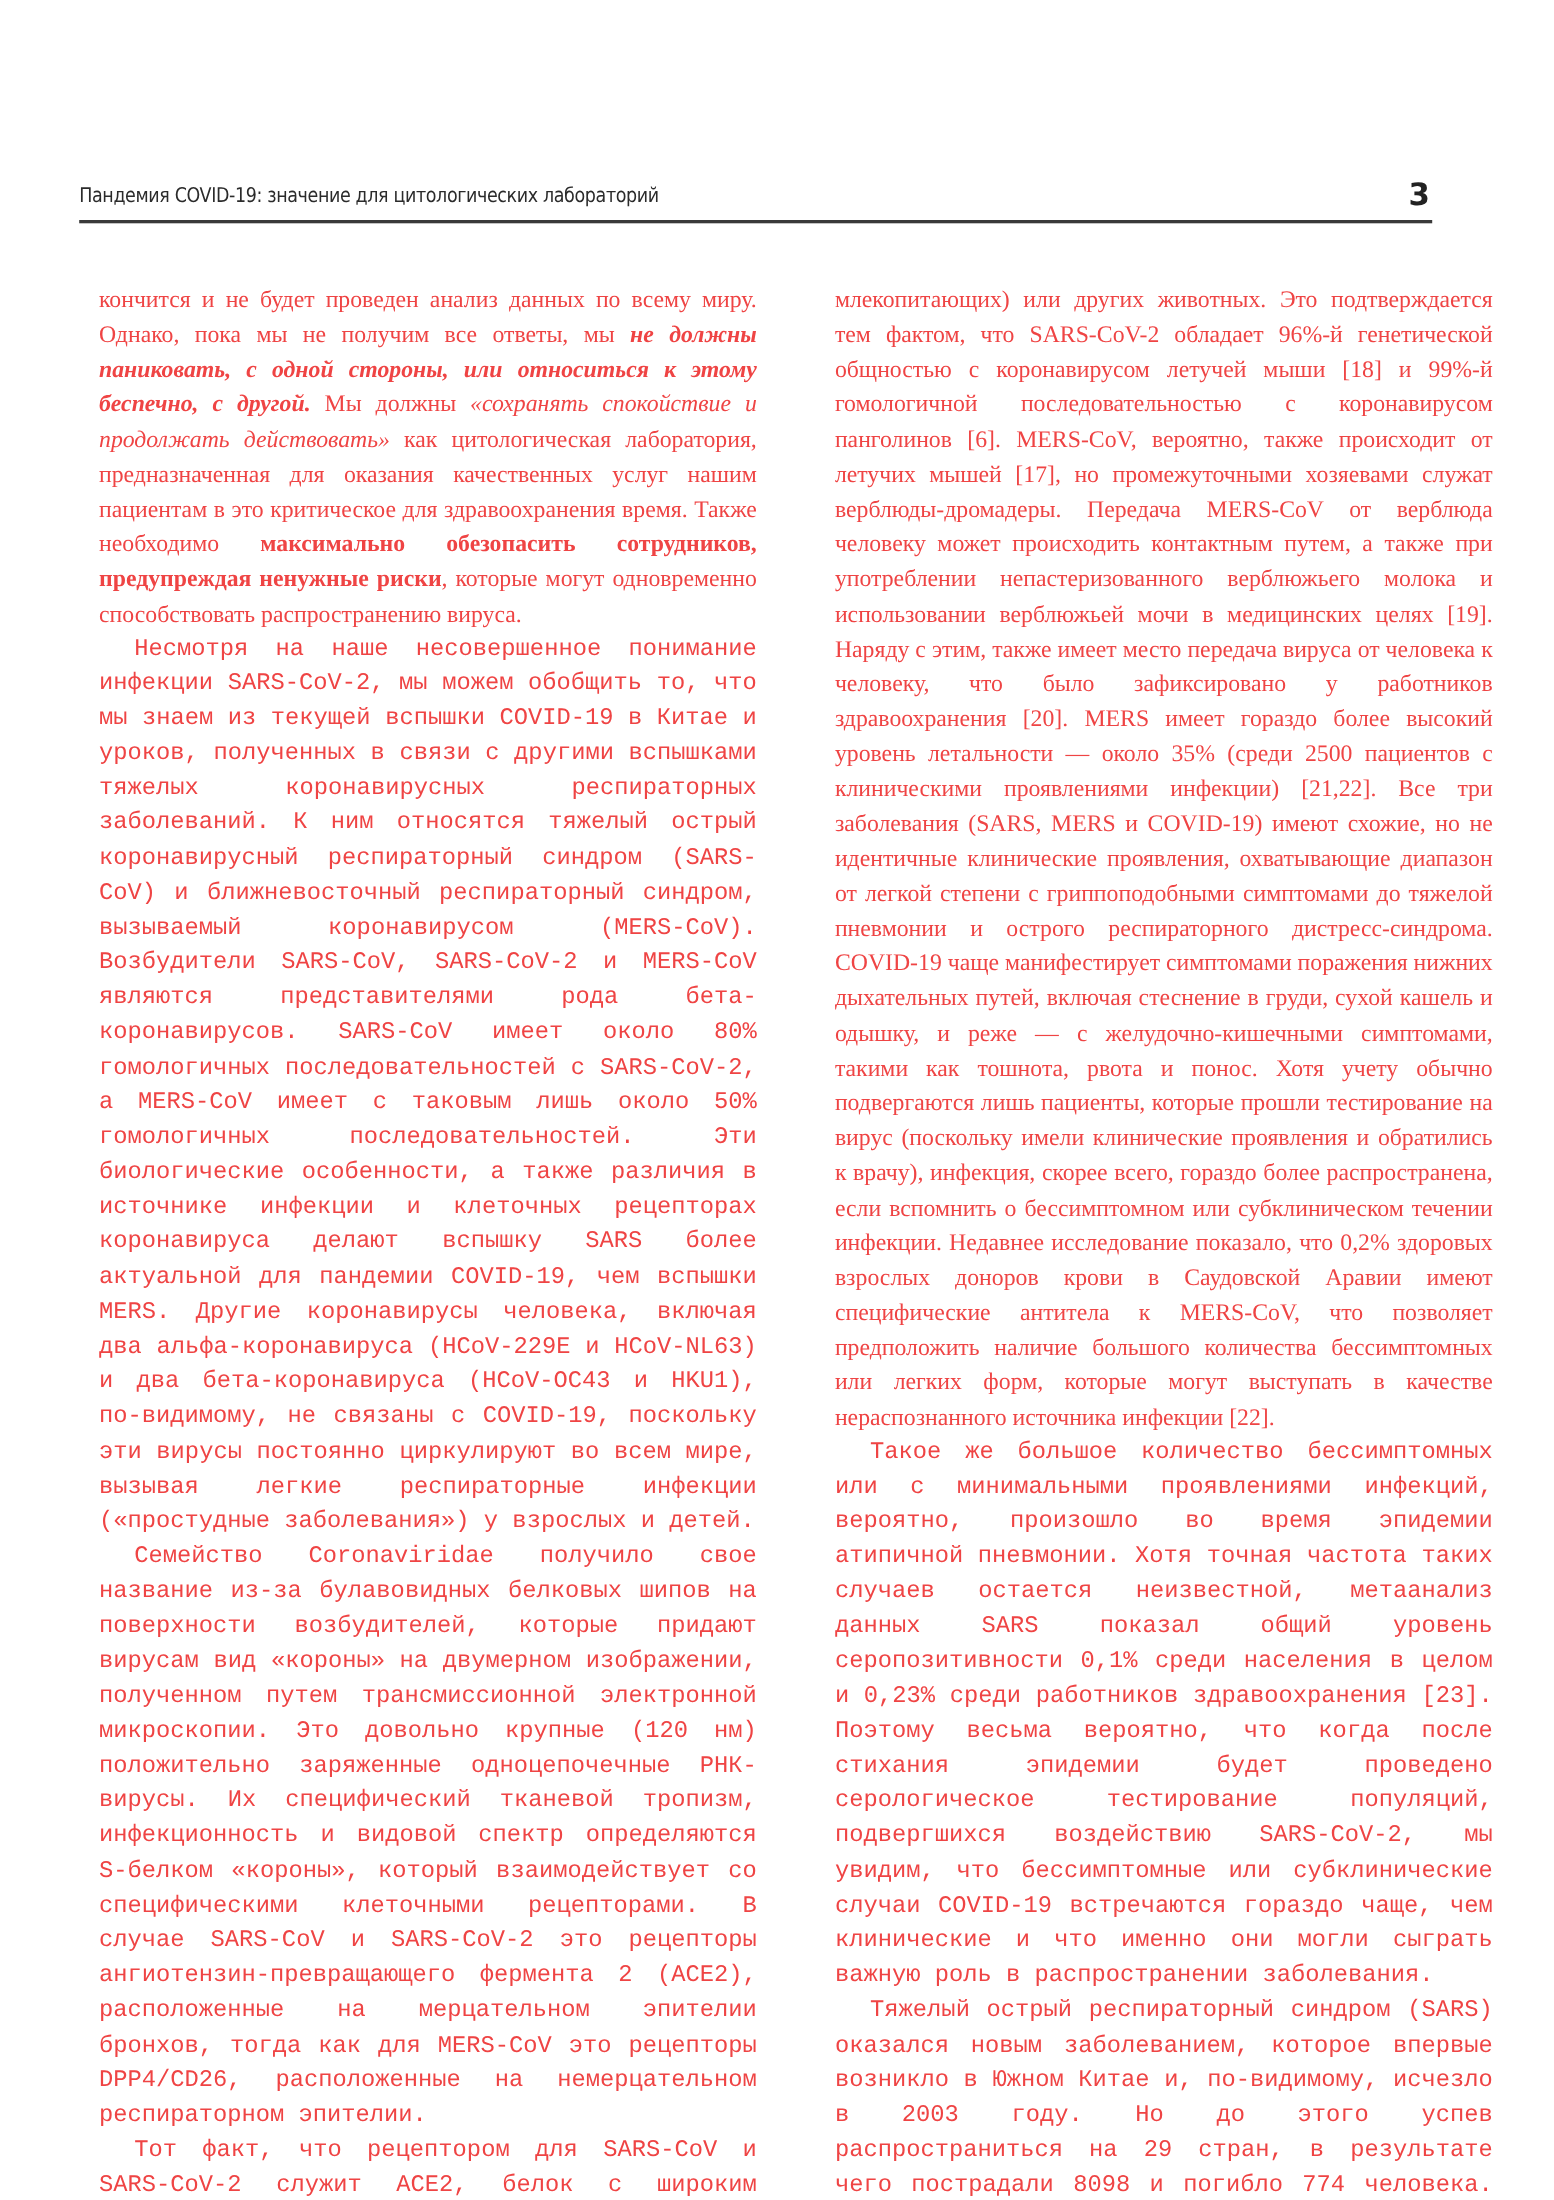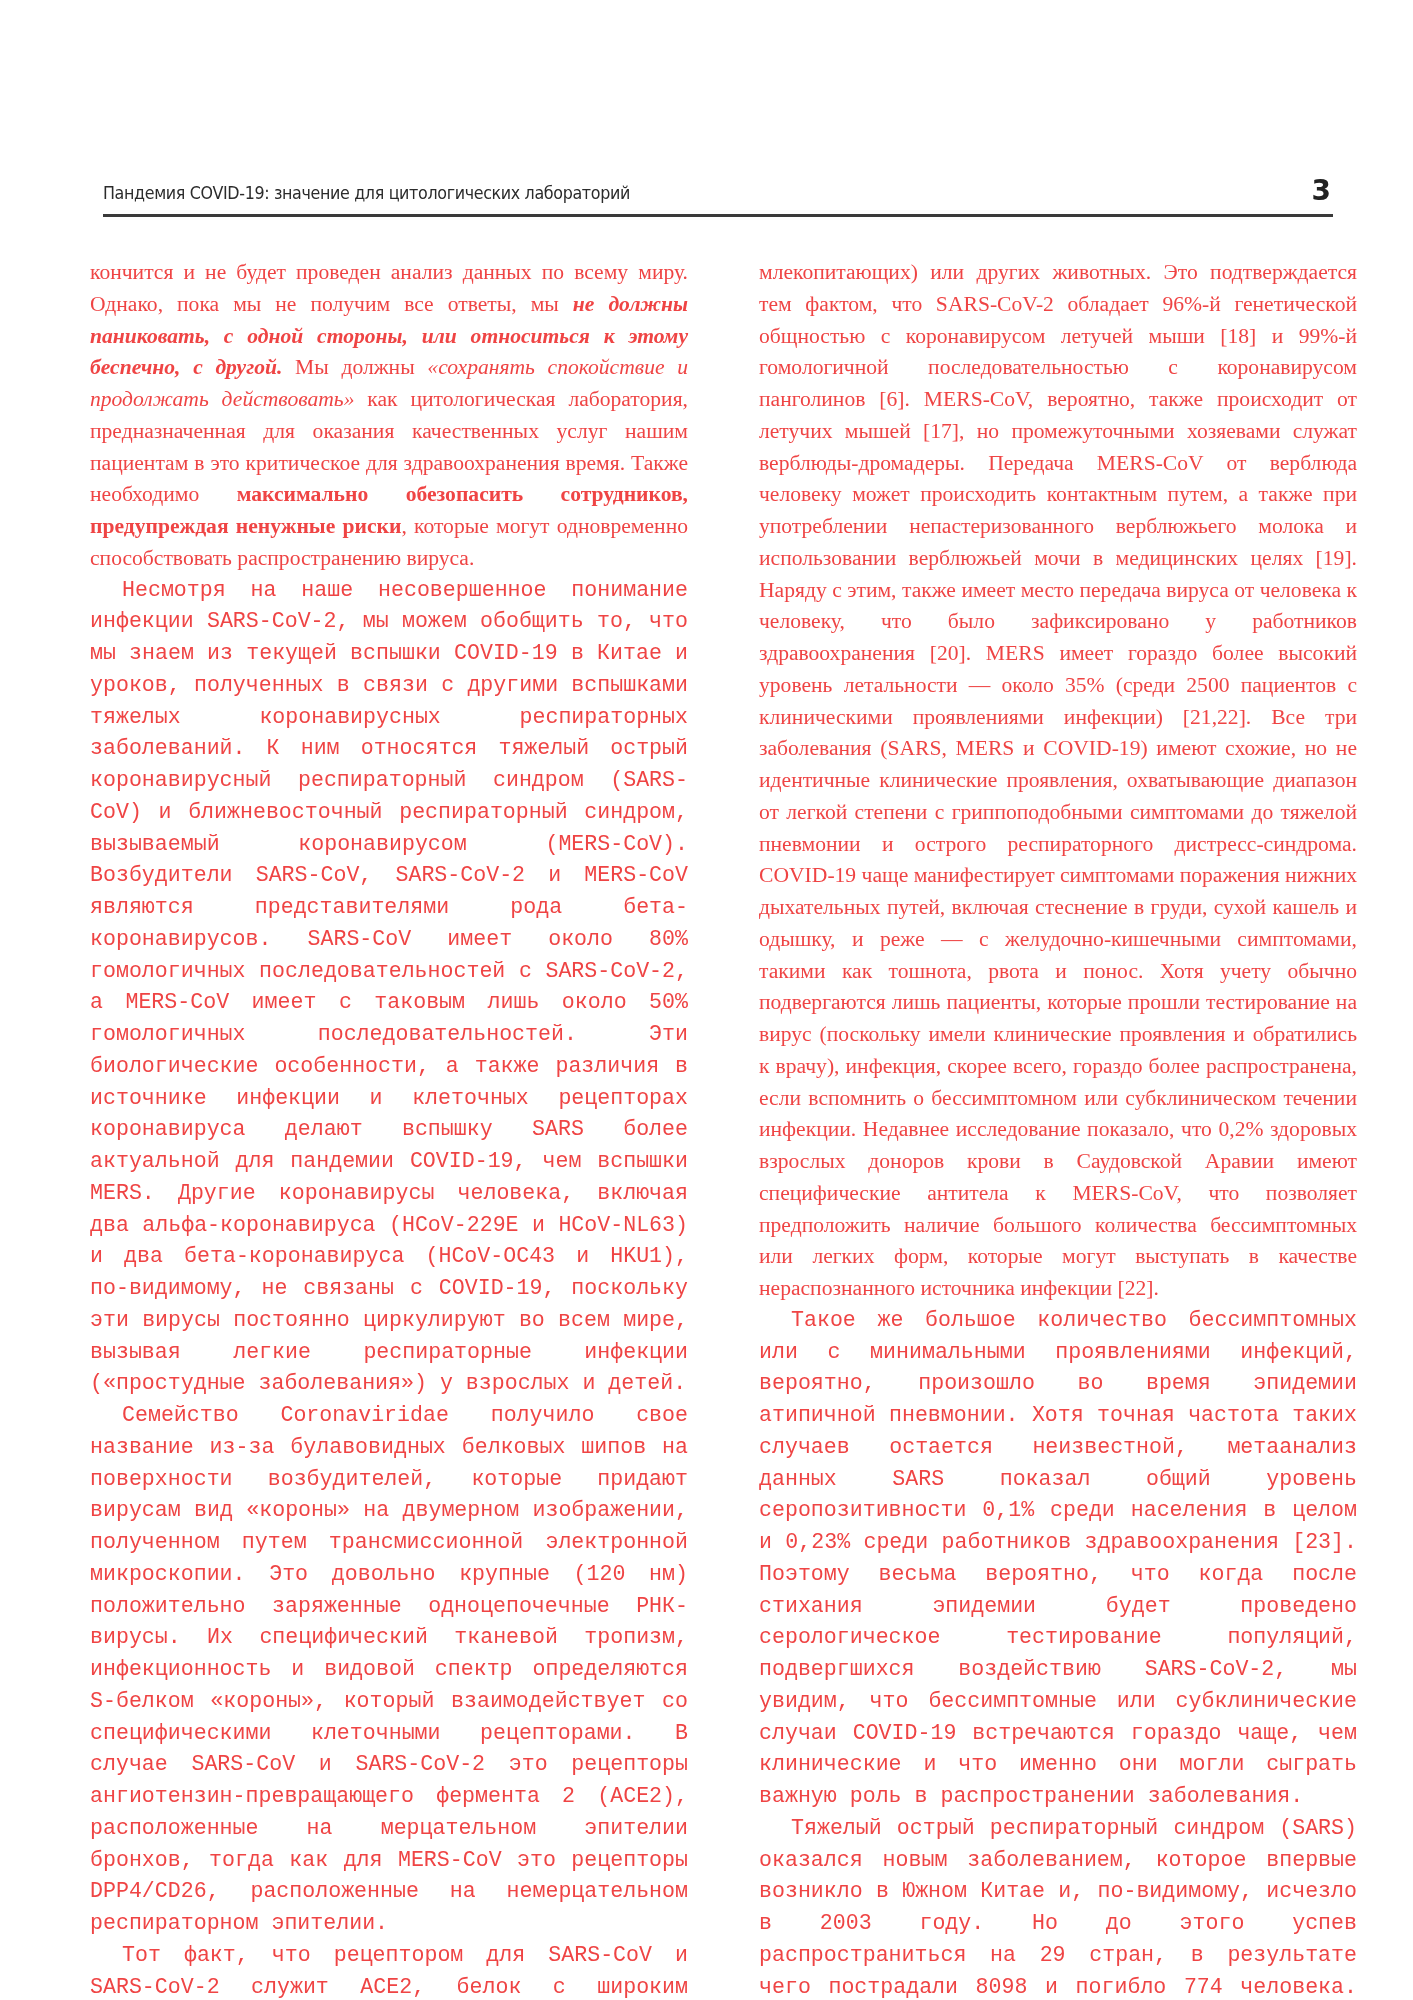--- a/index.html
+++ b/index.html
@@ -1,20 +1,19 @@
 <!DOCTYPE html>
 <html><head>
 <meta charset="utf-8">
 <style>
   html, body { margin: 0; padding: 0; background: #ffffff; }
   body { width: 1413px; height: 2000px; position: relative; overflow: hidden; color: #231f20; }
   .running-head {
-    position: absolute; left: 103px; top: 160px; width: 1230px; height: 40px;
+    position: absolute; left: 72px; top: 160px; width: 1230px; height: 40px;
     border-bottom: 3px solid #3a3a3a;
-    margin-top: 14px;
   }
   .running-title {
     position: absolute; left: 0; top: 8px;
     font-family: "DejaVu Sans", sans-serif; font-size: 18.5px; letter-spacing: -0.4px;
     color: #2b2b2b; transform: scaleX(0.86); transform-origin: left center; white-space: nowrap;
   }
   .page-number {
     position: absolute; right: 2px; top: 0px;
     font-family: "DejaVu Sans", sans-serif; font-weight: bold; font-size: 28px; color: #222;
   }

